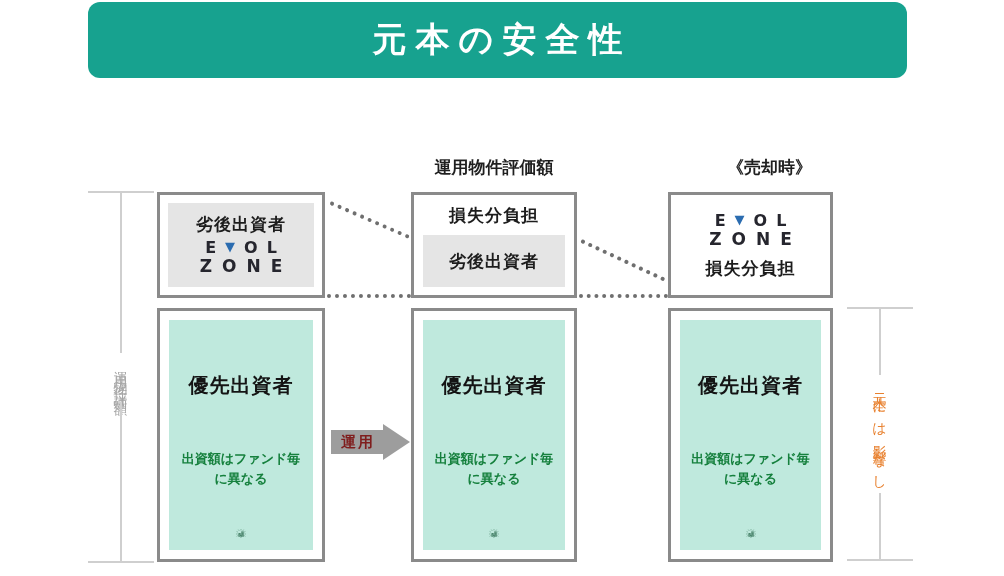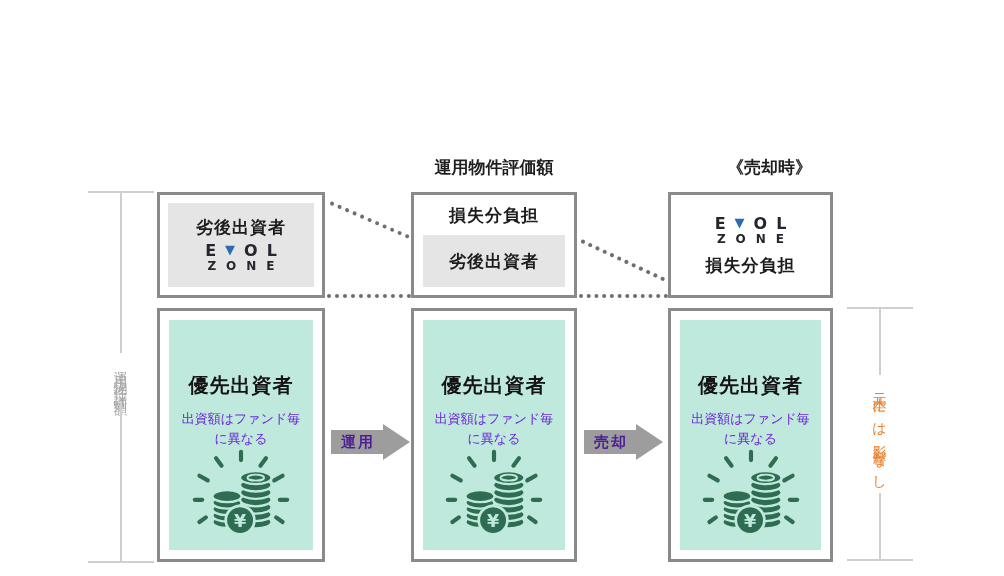--- a/index.html
+++ b/index.html
@@ -44,28 +44,28 @@
                 align-items:center; justify-content:center; }
   
   .top3-inner { position:absolute; inset:0; display:flex; flex-direction:column;
                 align-items:center; justify-content:center; gap:7px; padding-top:2px; }
 
   
   .logo { display:flex; flex-direction:column; align-items:center; line-height:1.15;
           color:#26262e; font-weight:bold; font-family:"DejaVu Sans",sans-serif; }
   .logo-l1 { display:flex; align-items:center; gap:9px; font-size:16px; }
   .logo-tri { color:#2b6cb0; font-size:13px; transform:translateY(-1px); }
-  .logo-l2 { font-size:12px; letter-spacing:10px; margin-right:-10px; }
+  .logo-l2 { font-size:17px; letter-spacing:10px; margin-right:-10px; }
 
   
   .bottom-panel { position:absolute; inset:9px; display:flex; flex-direction:column;
-                  align-items:center; padding-top:52px; }
+                  align-items:center; padding-top:52px;gap:40px; }
   .prio-label { font-size:20px; font-weight:700; color:#141414; letter-spacing:1px; }
   .prio-note { margin-top:10px; width:130px; font-size:13px; line-height:1.55;
-               text-align:center; color:#6d28d9; }
+               text-align:center; color:#15803d;font-weight:bold; }
   .coins { margin-top:auto; margin-bottom:12px; }
 
   
   .bracket { position:absolute; display:flex; flex-direction:column; align-items:center; }
   .bracket-left  { left:88px;  top:191px; width:66px; height:372px; }
   .bracket-right { left:847px; top:307px; width:66px; height:254px; }
   .cap   { width:100%; height:2px; background:#cfcfcf; }
   .vline { width:2px; flex:1; background:#cfcfcf; }
   .vtext { writing-mode:vertical-rl; font-size:14px; letter-spacing:5px;
            line-height:1; margin:7px 0; }
@@ -76,30 +76,33 @@
   .dot-line { position:absolute; border-top:4px dotted #6f6f6f; }
   .dh1 { left:327px; top:294px; width:84px; }
   .dh2 { left:579px; top:294px; width:89px; }
   .dd1 { left:331px; top:201px; width:86px; transform:rotate(23.5deg); transform-origin:left top; }
   .dd2 { left:582px; top:239px; width:92px; transform:rotate(25deg);   transform-origin:left top; }
 
   
   .arrow { position:absolute; top:424px; height:36px; display:flex; align-items:center; }
   .arrow1 { left:331px; } .arrow2 { left:584px; }
   .arrow-body { width:52px; height:24px; background:#9d9d9d; display:flex; align-items:center;
-                justify-content:center; color:#4c1d95; font-size:15px; font-weight:700;
+                justify-content:center; color:#7f1d1d; font-size:15px; font-weight:700;
                 letter-spacing:2px; text-indent:2px; }
   .arrow-head { width:0; height:0; border-top:18px solid transparent;
                 border-bottom:18px solid transparent; border-left:27px solid #9d9d9d; }
 </style>
 </head>
 <body>
 
 <div class="stage">
 
+  <div class="banner">
+    <div class="banner-title">元本の安全性</div>
+  </div>
 
   <div class="col-header ch2">運用物件評価額</div>
   <div class="col-header ch3">《売却時》</div>
 
   <div class="box top-box c1">
     <div class="top1-panel panel-gray">
       <div class="jp-label">劣後出資者</div>
       <div class="logo">
         <div class="logo-l1">
           <span>E</span>
@@ -265,18 +268,14 @@
 
   <div class="dot-line dd1"></div>
   <div class="dot-line dh1"></div>
   <div class="dot-line dd2"></div>
   <div class="dot-line dh2"></div>
 
   <div class="arrow arrow1">
     <div class="arrow-body">運用</div>
     <div class="arrow-head"></div>
   </div>
-  <div class="arrow arrow2">
-    <div class="arrow-body">売却</div>
-    <div class="arrow-head"></div>
-  </div>
 
 </div>
 
 </body></html>

